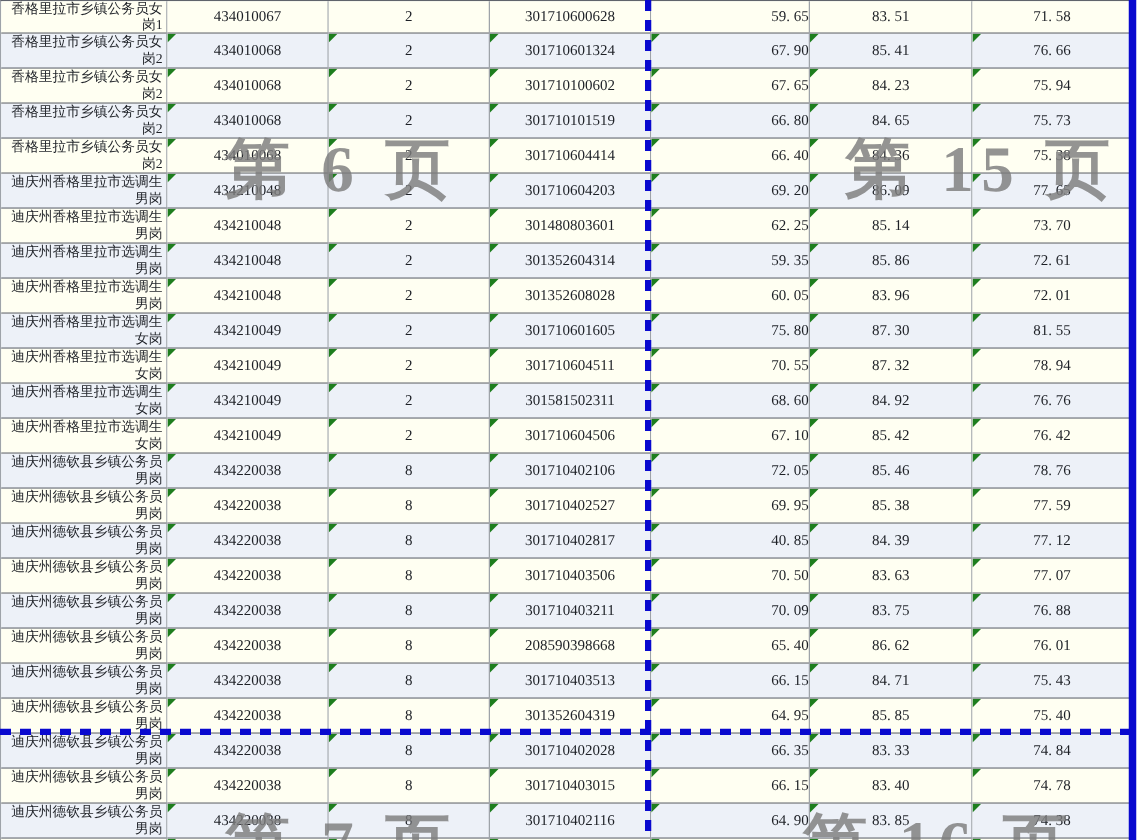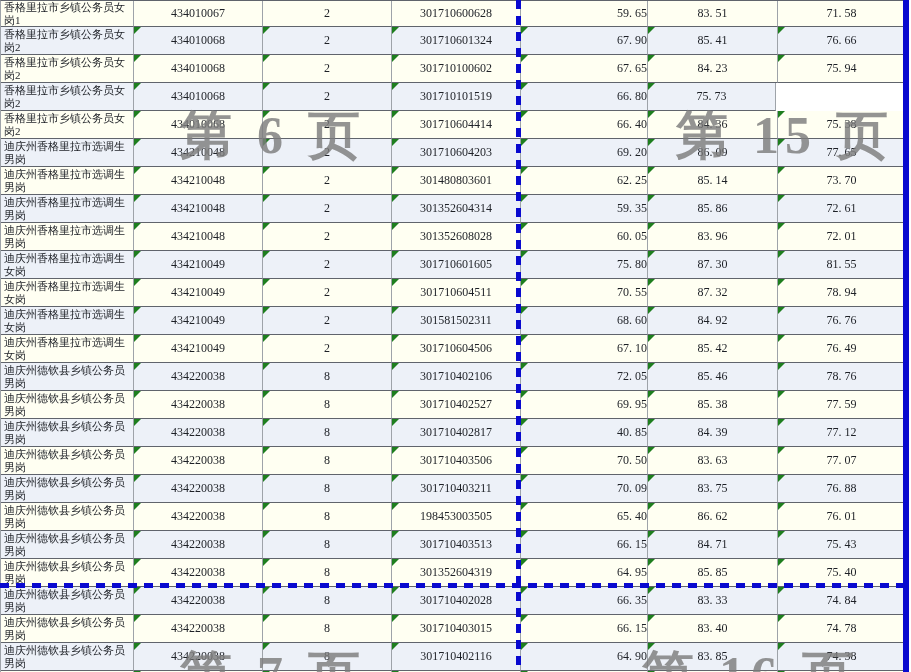--- a/index.html
+++ b/index.html
@@ -9,21 +9,21 @@
   .grid{position:absolute;left:0;top:0;border-top:1px solid #60646c;border-left:1px solid #9ea3a9;}
   .tr{display:flex;width:905px;}
   .tr{height:28px;}
   .tr.first{height:26px;}
   .tr.partial{height:8px;}
   .tr.odd  .td{background:#fffff2;}
   .tr.even .td{background:#edf1f8;}
   .td{position:relative;box-sizing:border-box;display:flex;align-items:center;justify-content:center;
       border-right:1px solid #9ea3a9;border-bottom:1px solid #60646c;
       color:#1d2026;font-size:12px;line-height:13px;overflow:hidden;}
-  .c0{width:133px;font-size:11px;text-align:left;word-break:break-all;padding:0 3px;}
+  .c0{width:133px;font-size:11px;text-align:right;word-break:break-all;padding:0 3px;}
   .c1{width:129px;}
   .c2{width:129px;}
   .c3{width:129px;}
   .c4{width:127px;justify-content:flex-end;}
   .c5{width:130px;}
   .c6{width:128px;text-align:center;}
   .flag{position:absolute;left:0;top:0;width:0;height:0;
         border-top:7px solid #1e7e1e;border-right:7px solid transparent;}
   
   .wm{position:absolute;z-index:5;color:rgba(125,125,125,0.82);font-size:52px;letter-spacing:6px;
@@ -139,20 +139,24 @@
           <span class="flag"></span>
         </div>
         <div class="td c3">
           <span>301710101519</span>
           <span class="flag"></span>
         </div>
         <div class="td c4">
           <span>66. 80</span>
           <span class="flag"></span>
         </div>
+        <div class="td c5">
+          <span>84. 65</span>
+          <span class="flag"></span>
+        </div>
         <div class="td c6">
           <span>75. 73</span>
           <span class="flag"></span>
         </div>
       </div>
       <div class="tr odd">
         <div class="td c0">
           <span>香格里拉市乡镇公务员女岗2</span>
         </div>
         <div class="td c1">
@@ -401,21 +405,21 @@
         </div>
         <div class="td c4">
           <span>67. 10</span>
           <span class="flag"></span>
         </div>
         <div class="td c5">
           <span>85. 42</span>
           <span class="flag"></span>
         </div>
         <div class="td c6">
-          <span>76. 49</span>
+          <span>76. 42</span>
           <span class="flag"></span>
         </div>
       </div>
       <div class="tr even">
         <div class="td c0">
           <span>迪庆州德钦县乡镇公务员男岗</span>
         </div>
         <div class="td c1">
           <span>434220038</span>
           <span class="flag"></span>
@@ -563,21 +567,21 @@
         </div>
         <div class="td c1">
           <span>434220038</span>
           <span class="flag"></span>
         </div>
         <div class="td c2">
           <span>8</span>
           <span class="flag"></span>
         </div>
         <div class="td c3">
-          <span>198453003505</span>
+          <span>208590398668</span>
           <span class="flag"></span>
         </div>
         <div class="td c4">
           <span>65. 40</span>
           <span class="flag"></span>
         </div>
         <div class="td c5">
           <span>86. 62</span>
           <span class="flag"></span>
         </div>

